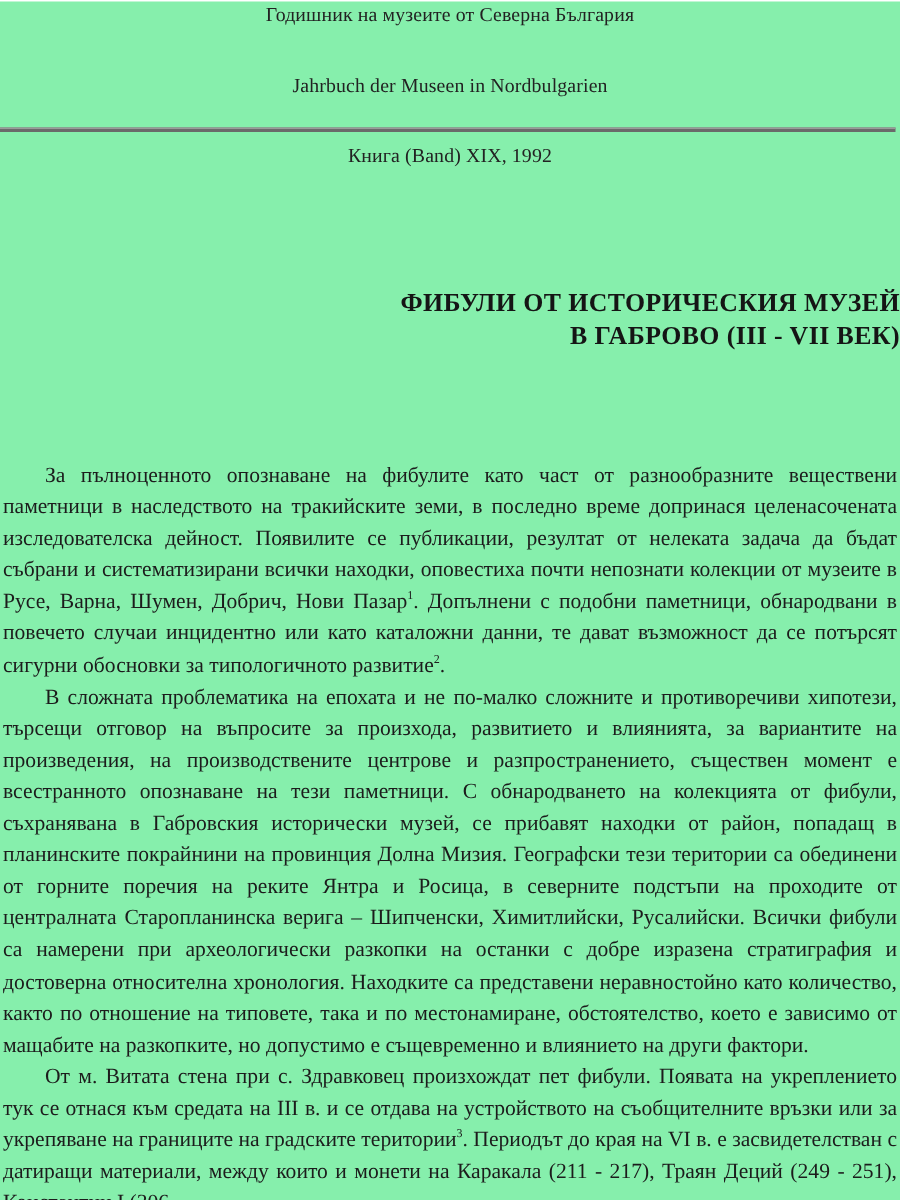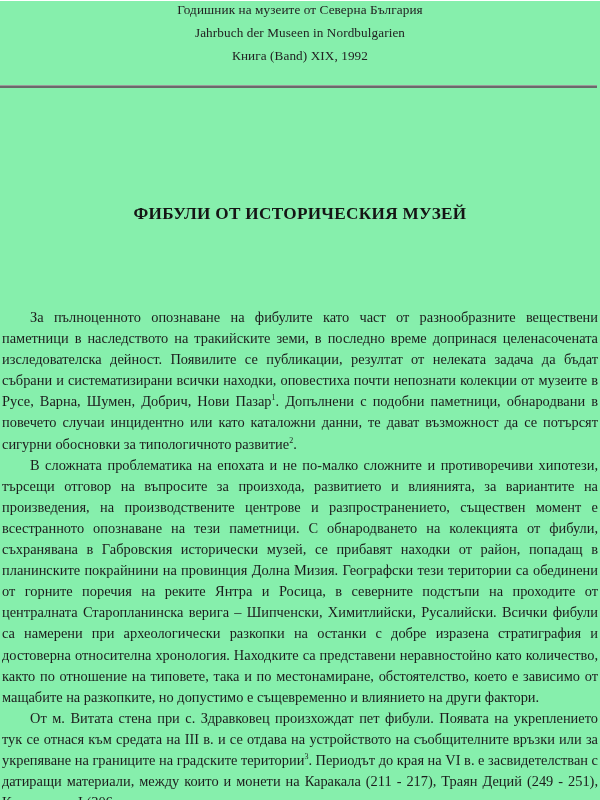--- a/index.html
+++ b/index.html
@@ -25,36 +25,36 @@
       position: absolute;
       left: 0; top: 0;
       width: 600px;
       text-align: center;
     }
     .running-head .line {
       font-size: 13.2px;
       line-height: 23px;
       letter-spacing: 0.1px;
       color: #222;
+      margin-top: 24px;
     }
     .running-head .line:first-child { margin-top: -3px; }
     .rule {
       position: absolute;
       left: 0; top: 84px;
       width: 597px;
       height: 2px;
       background: #6a6a6a;
       border-top: 1px solid #9a9a9a;
     }
     .title-block {
       position: absolute;
       left: 0; top: 190px;
       width: 600px;
-      text-align: center;
-      margin-top: 12px;
+      text-align: right;
     }
     .title {
       font-weight: bold;
       font-size: 17.2px;
       line-height: 22px;
       letter-spacing: 0.3px;
       color: #151515;
     }
     .authors {
       margin-top: 12px;
@@ -92,20 +92,21 @@
   <header class="running-head">
     <div class="line">Годишник на музеите от Северна България</div>
     <div class="line">Jahrbuch der Museen in Nordbulgarien</div>
     <div class="line">Книга  (Band) XIX, 1992</div>
   </header>
 
   <div class="rule"></div>
 
   <section class="title-block">
     <div class="title">ФИБУЛИ ОТ ИСТОРИЧЕСКИЯ МУЗЕЙ</div>
+    <div class="title">В ГАБРОВО (III - VII ВЕК)</div>
   </section>
 
   <main class="body-text">
     <p class="para"><span>За пълноценното опознаване на фибулите като част от разнообразните веществени паметници в наследството на тракийските земи, в последно време допринася целенасочената изследователска дейност. Появилите се публикации, резултат от нелеката задача да бъдат събрани и систематизирани всички находки, оповестиха почти непознати колекции от музеите в Русе, Варна, Шумен, Добрич, Нови Пазар</span><sup>1</sup><span>. Допълнени с подобни паметници, обнародвани в повечето случаи инцидентно или като каталожни данни, те дават възможност да се потърсят сигурни обосновки за типологичното развитие</span><sup>2</sup><span>.</span></p>
     <p class="para"><span>В сложната проблематика на епохата и не по-малко сложните и противоречиви хипотези, търсещи отговор на въпросите за произхода, развитието и влиянията, за вариантите на произведения, на производствените центрове и разпространението, съществен момент е всестранното опознаване на тези паметници. С обнародването на колекцията от фибули, съхранявана в Габровския исторически музей, се прибавят находки от район, попадащ в планинските покрайнини на провинция Долна Мизия. Географски тези територии са обединени от горните поречия на реките Янтра и Росица, в северните подстъпи на проходите от централната Старопланинска верига – Шипченски, Химитлийски, Русалийски. Всички фибули са намерени при археологически разкопки на останки с добре изразена стратиграфия и достоверна относителна хронология. Находките са представени неравностойно като количество, както по отношение на типовете, така и по местонамиране, обстоятелство, което е зависимо от мащабите на разкопките, но допустимо е същевременно и влиянието на други фактори.</span></p>
     <p class="para"><span>От м. Витата стена при с. Здравковец произхождат пет фибули. Появата на укреплението тук се отнася към средата на III в. и се отдава на устройството на съобщителните връзки или за укрепяване на границите на градските територии</span><sup>3</sup><span>. Периодът до края на VI в. е засвидетелстван с датиращи материали, между които и монети на Каракала (211 - 217), Траян Деций (249 - 251), Константин I (306 -</span></p>
   </main>
 
 </div>
 

